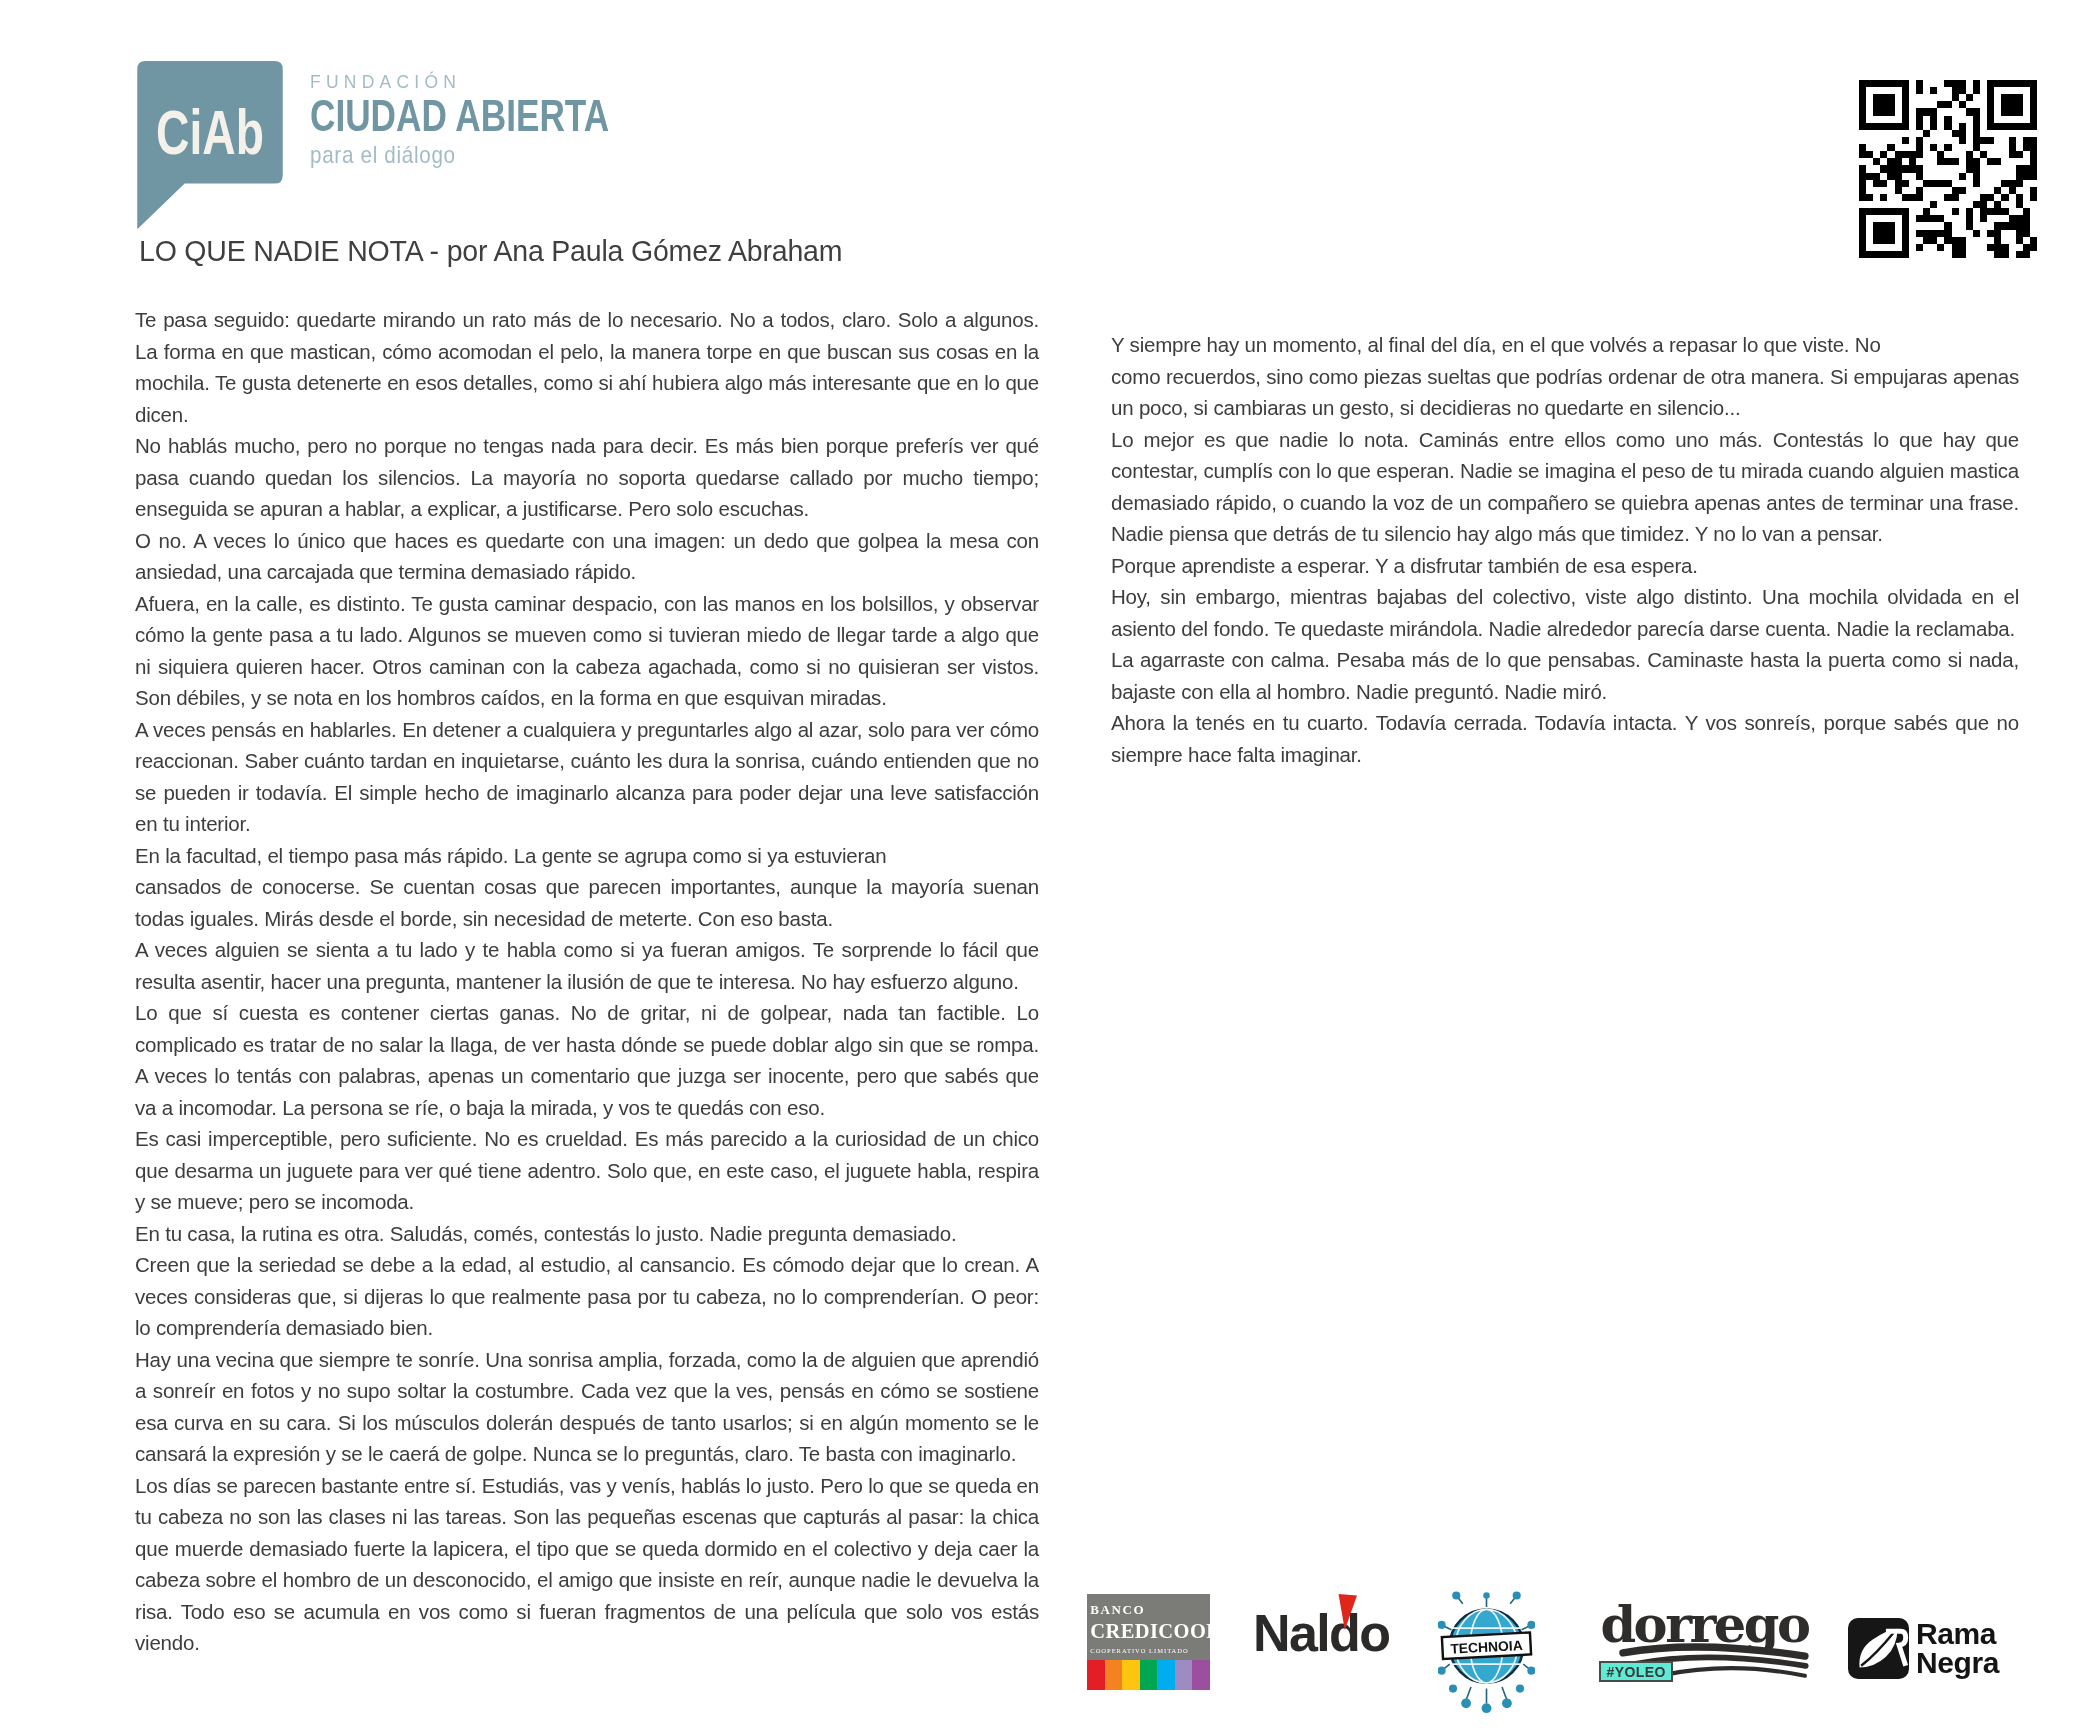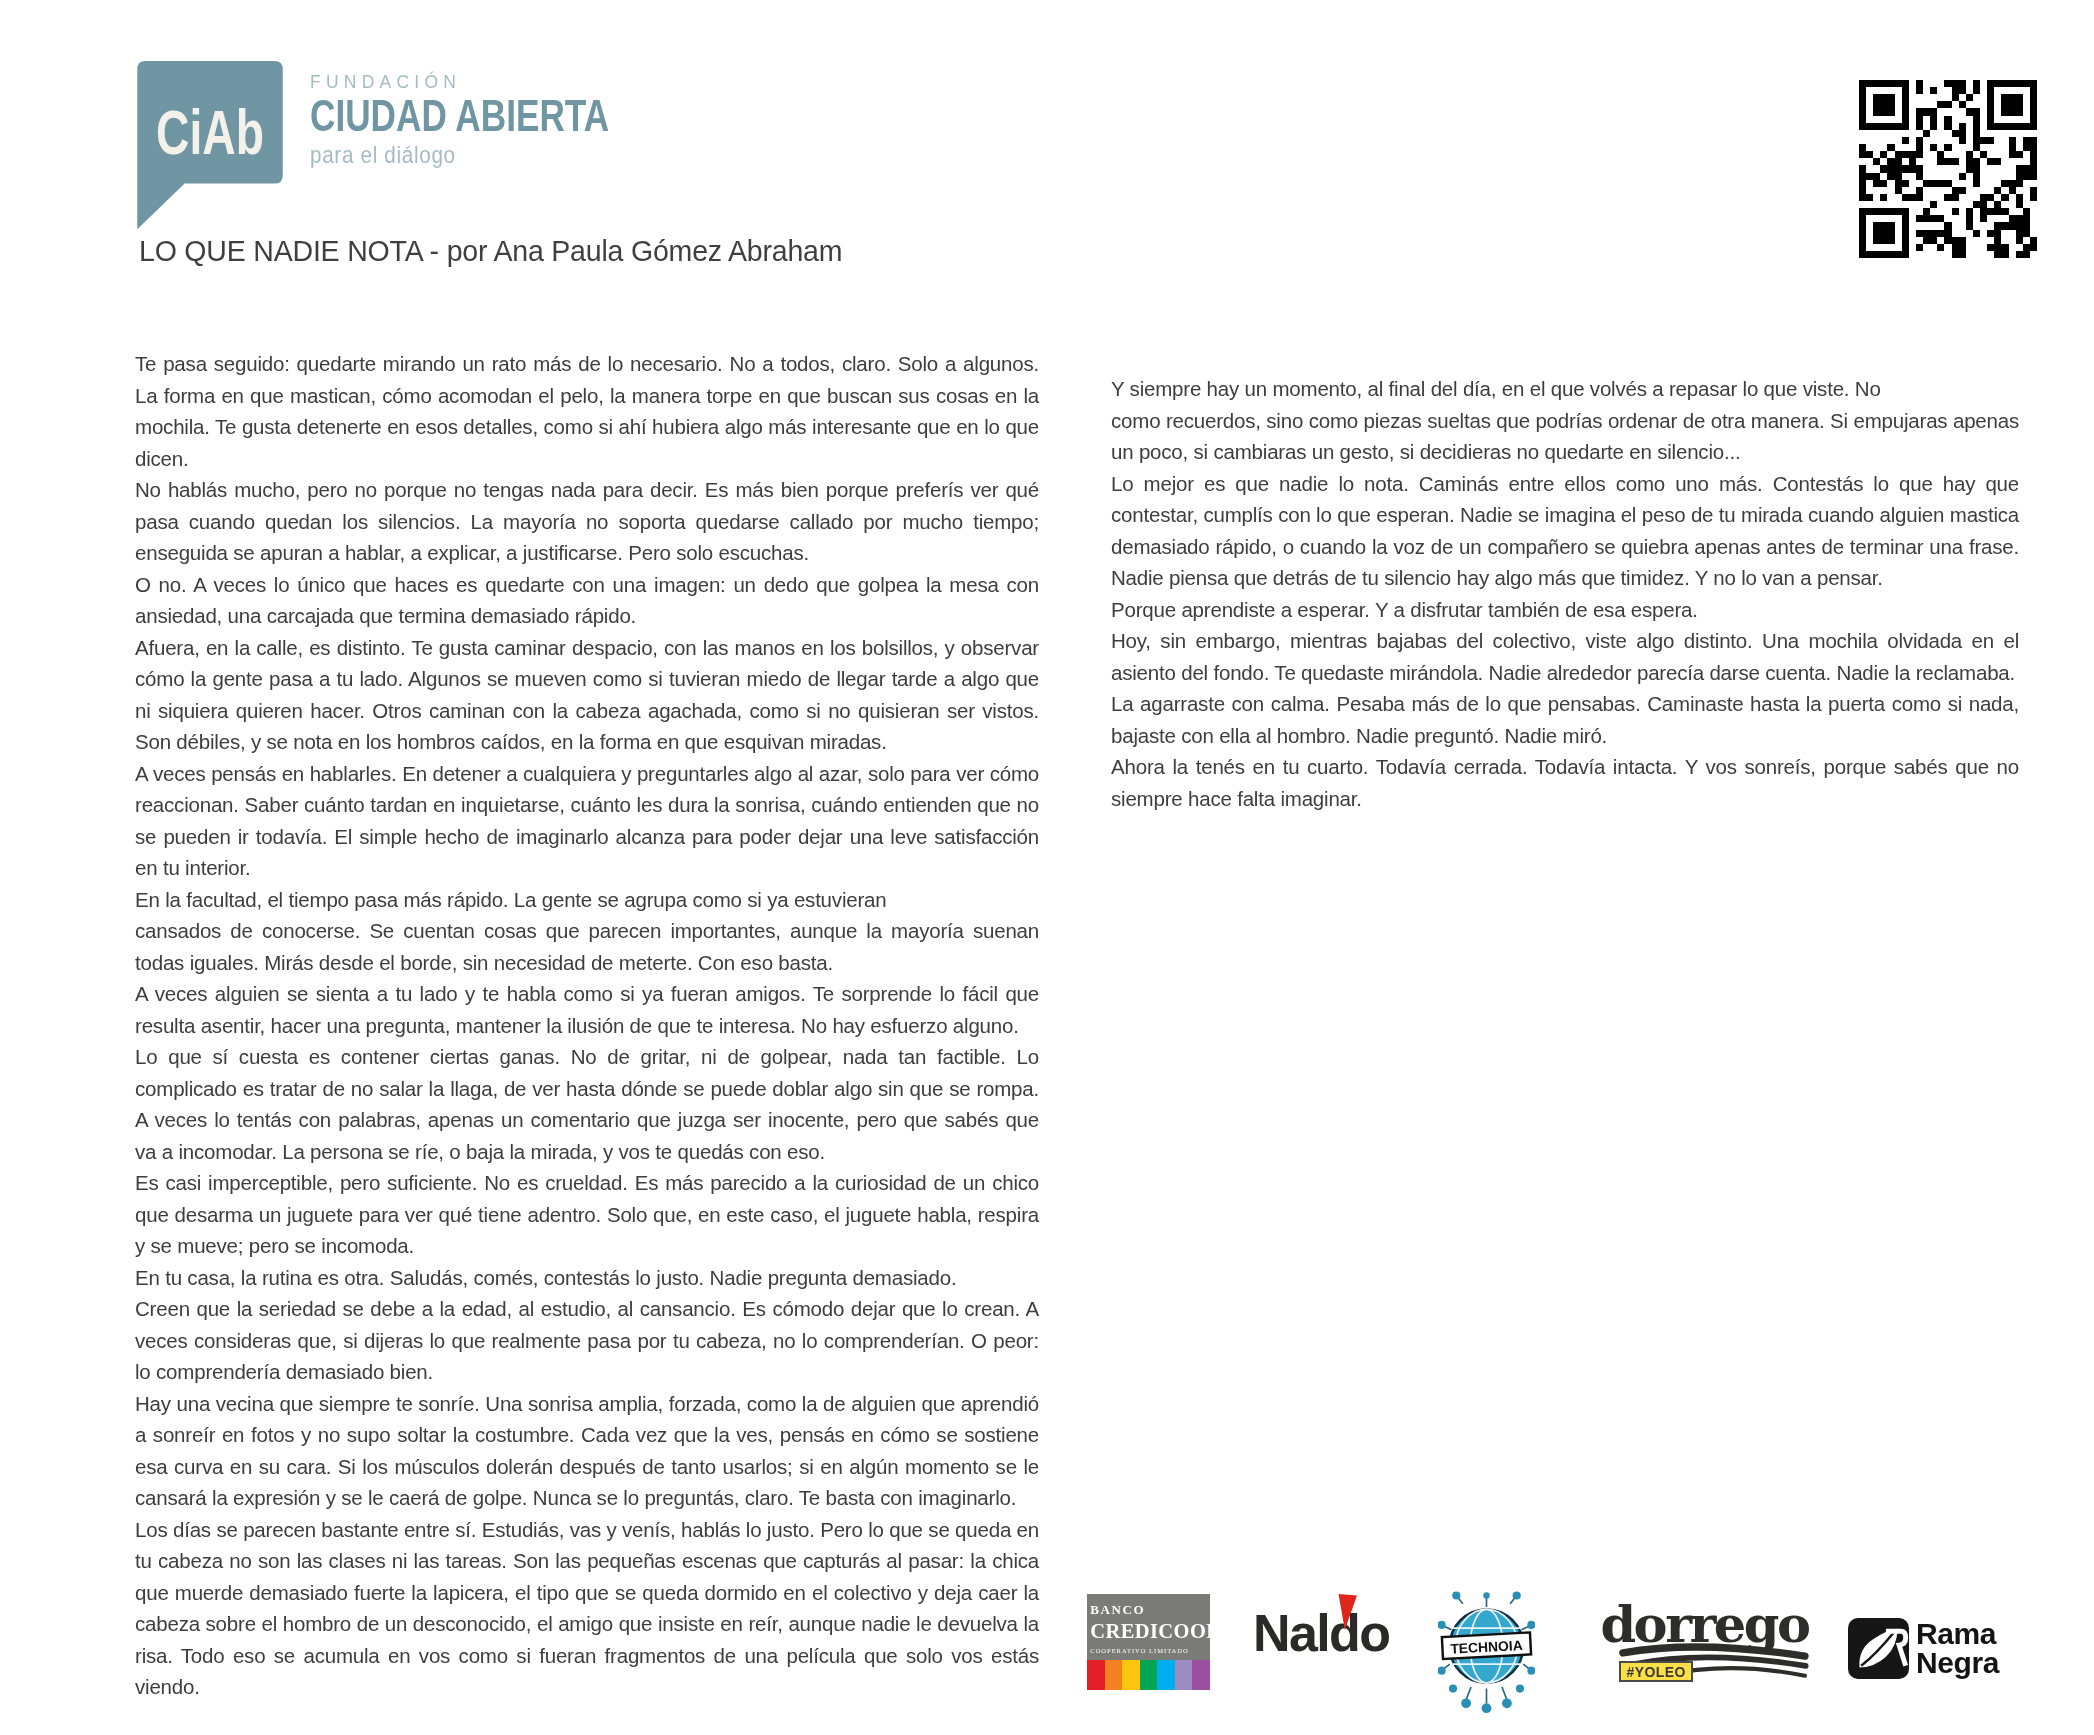--- a/index.html
+++ b/index.html
@@ -12,39 +12,39 @@
   .org-block{margin-left:27px;padding-top:9.8px;}
   .org-line1{font-size:19px;letter-spacing:5.7px;color:#a3bcc4;font-weight:400;transform:scaleX(0.92);transform-origin:left;}
   .org-line2{font-size:44px;font-weight:700;color:#6f96a2;line-height:1.02;margin-top:1.6px;transform:scaleX(0.80);transform-origin:left;letter-spacing:0;}
   .org-line3{font-size:24px;color:#a3bcc4;transform:scaleX(0.86);transform-origin:left;margin-top:1.6px;letter-spacing:0.8px;}
   
   .qr{position:absolute;left:1859px;top:80px;width:178px;height:178px;}
   
   .page-title{position:absolute;left:139px;top:234px;font-size:30px;color:#3f3f3f;letter-spacing:-0.2px;transform:scaleX(0.95);transform-origin:left;white-space:nowrap;}
   
   .columns{position:absolute;left:135px;top:304px;width:1885px;display:flex;gap:72px;}
-  .col{width:904px;font-size:20.5px;line-height:31.5px;color:#3d3d3d;text-align:justify;letter-spacing:-0.2px;margin-top:44px;}
+  .col{width:904px;font-size:20.5px;line-height:31.5px;color:#3d3d3d;text-align:justify;letter-spacing:-0.2px;}
   .col p{margin:0;white-space:pre-line;}
   .col2{width:908px;padding-top:25px;}
   
   .sponsors{position:absolute;left:1087px;top:1594px;display:flex;align-items:flex-start;}
   .credicoop{width:123px;}
   .cc-box{background:#7b7b77;color:#fff;text-align:left;padding:8.2px 3.3px 6.5px;font-family:"Liberation Serif", serif;}
   .cc-line1{font-size:13px;letter-spacing:1.6px;font-weight:700;}
   .cc-line2{font-size:20.5px;font-weight:700;letter-spacing:0.4px;margin-top:1.6px;}
   .cc-line3{font-size:6.5px;letter-spacing:1px;margin-top:4.1px;}
   .cc-stripe{display:flex;height:29.5px;width:100%;}
   .cc-stripe div{flex:1;}
   .naldo{margin-left:43px;margin-top:13px;position:relative;font-size:52px;font-weight:700;color:#2b2a29;letter-spacing:-1.6px;line-height:1;}
   .naldo-accent{position:absolute;left:83px;top:-13px;width:21px;height:36px;background:#e0251b;clip-path:polygon(12% 0,100% 4%,42% 100%);}
   .technoia{margin-left:49px;margin-top:-4.9px;}
   .dorrego{margin-left:65px;margin-top:4.9px;position:relative;width:209px;}
   .dorrego-word{font-family:"DejaVu Serif", serif;font-weight:700;font-size:51px;color:#2e2d2c;letter-spacing:-2.5px;line-height:1;}
   .dorrego-swoosh{display:block;margin-top:-11.5px;}
-  .yoleo{position:absolute;left:-1.6px;top:62px;border:2.5px solid #4a4a4a;padding:0.8px 5.7px;font-size:14px;font-weight:700;color:#3a3a3a;background:#fde047;letter-spacing:0.4px;margin-left:20px;}
+  .yoleo{position:absolute;left:-1.6px;top:62px;border:2.5px solid #4a4a4a;padding:0.8px 5.7px;font-size:14px;font-weight:700;color:#3a3a3a;background:#5eead4;letter-spacing:0.4px;}
   .ramanegra{margin-left:39px;margin-top:24px;display:flex;align-items:center;}
   .rn-text{font-weight:700;font-size:30px;line-height:0.95;color:#141414;margin-left:6.5px;letter-spacing:-0.4px;}
 </style>
 </head>
 <body>
 
 <div class="ciab-logo">
   <svg width="146" height="170" viewBox="0 0 178 208">
     <path d="M10,0 H168 Q178,0 178,10 V140 Q178,150 168,150 H58 L0,206 V10 Q0,0 10,0 Z" fill="#6f96a2"></path>
     <text x="89" y="114" text-anchor="middle" font-size="76" font-weight="bold" fill="#f4f1ea" textLength="132" lengthAdjust="spacingAndGlyphs">CiAb</text>

